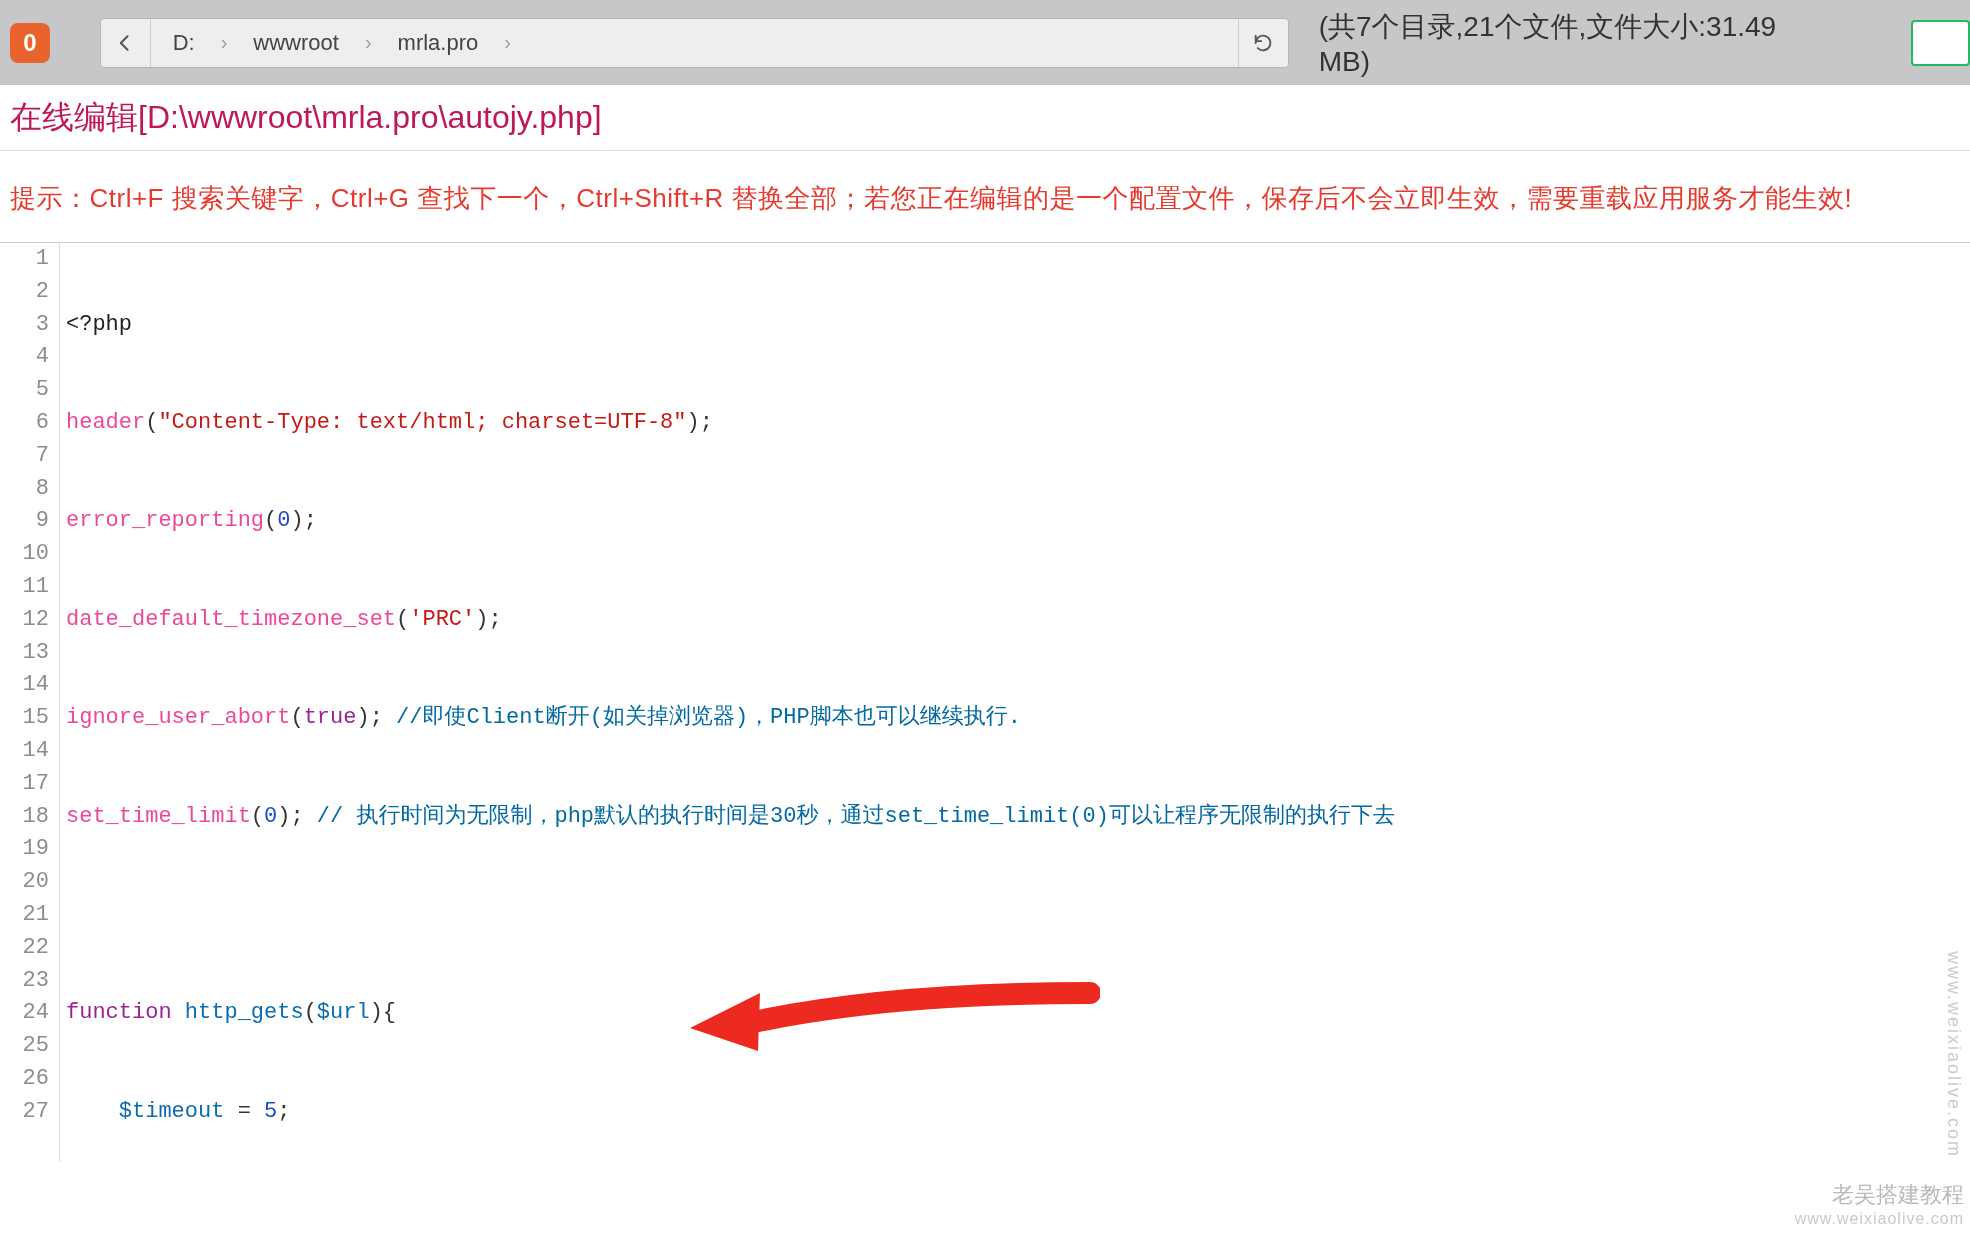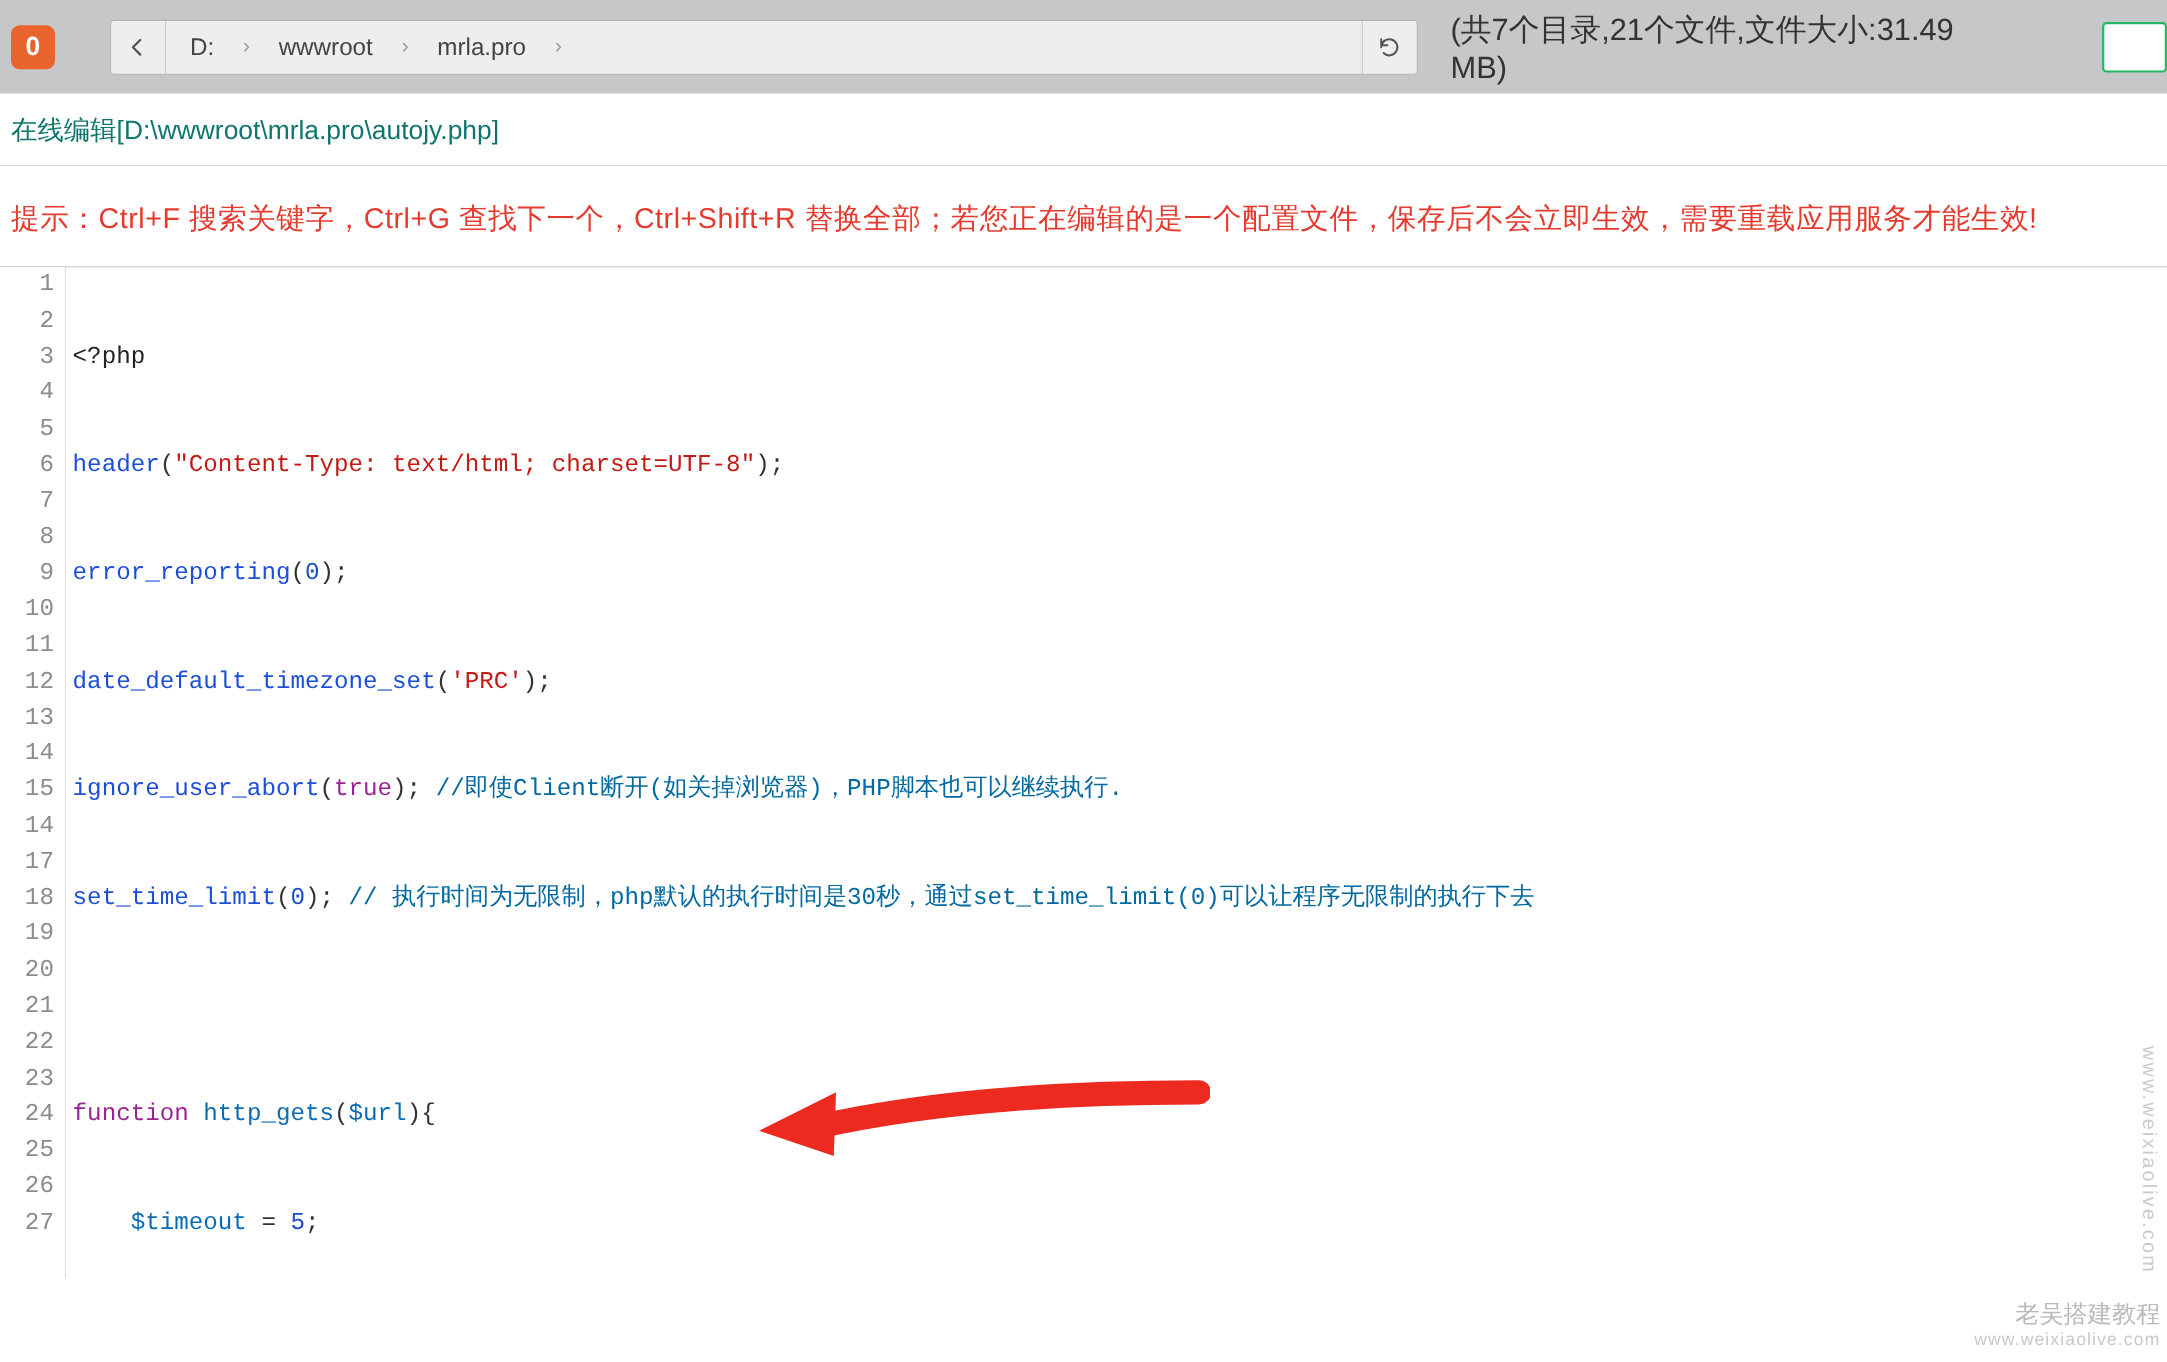--- a/index.html
+++ b/index.html
@@ -14,35 +14,35 @@
   .crumb-item { padding: 0 22px; height: 100%; display: flex; align-items: center; font-size: 22px; color: #444; position: relative; }
   .crumb-sep { color: #9a9c9d; font-size: 20px; padding: 0 4px; }
   .crumb-refresh { width: 50px; height: 100%; display: flex; align-items: center; justify-content: center; border-left: 1px solid #c9cbcc; font-size: 22px; color: #555; }
   .crumb-spacer { flex: 1; background: #fafafb; }
 
   .file-stats { margin-left: 30px; font-size: 28px; color: #333; }
   .green-btn { margin-left: 80px; width: 60px; height: 46px; border: 2px solid #25b864; border-radius: 4px; background: #fff; }
 
   
   .modal-title-row { height: 66px; border-bottom: 1px solid #ddd; display: flex; align-items: center; padding-left: 10px; }
-  .modal-title { font-size: 24px; color: #0f766e; }
+  .modal-title { font-size: 32px; color: #be185d; }
 
   .tip-row { padding: 30px 0 26px 10px; }
   .tip { font-size: 26px; color: #e63a2e; letter-spacing: 0.5px; }
 
   
   .editor { border-top: 1px solid #ccc; display: flex; height: 920px; font-family: Menlo, Consolas, "Courier New", monospace; font-size: 22px; line-height: 32.8px; position: relative; }
   .gutter { width: 60px; border-right: 1px solid #ddd; text-align: right; padding-right: 10px; color: #8a8c8e; background: #fff; user-select: none; }
   .gutter div { height: 32.8px; }
   .code { flex: 1; padding-left: 6px; color: #222; white-space: pre; position: relative; }
   .code .ln { height: 32.8px; }
 
   .kw  { color: #9b2393; }  
   .def { color: #0a6db3; }  
-  .fn  { color: #1d4ed8; font-family: Liberation Mono, monospace; }  
+  .fn  { color: #ec4899; font-family: Liberation Mono, monospace; }  
   .num { color: #1c4cc4; }
   .str { color: #c41a16; }
   .var { color: #0a6db3; margin-top: 24px; }
   .com { color: #0369a1; }
   .op  { color: #333; }
   .bool{ color: #9b2393; }
   .dark{ color: #222; }
 
   
   .arrow-wrap { position: absolute; pointer-events: none; }

